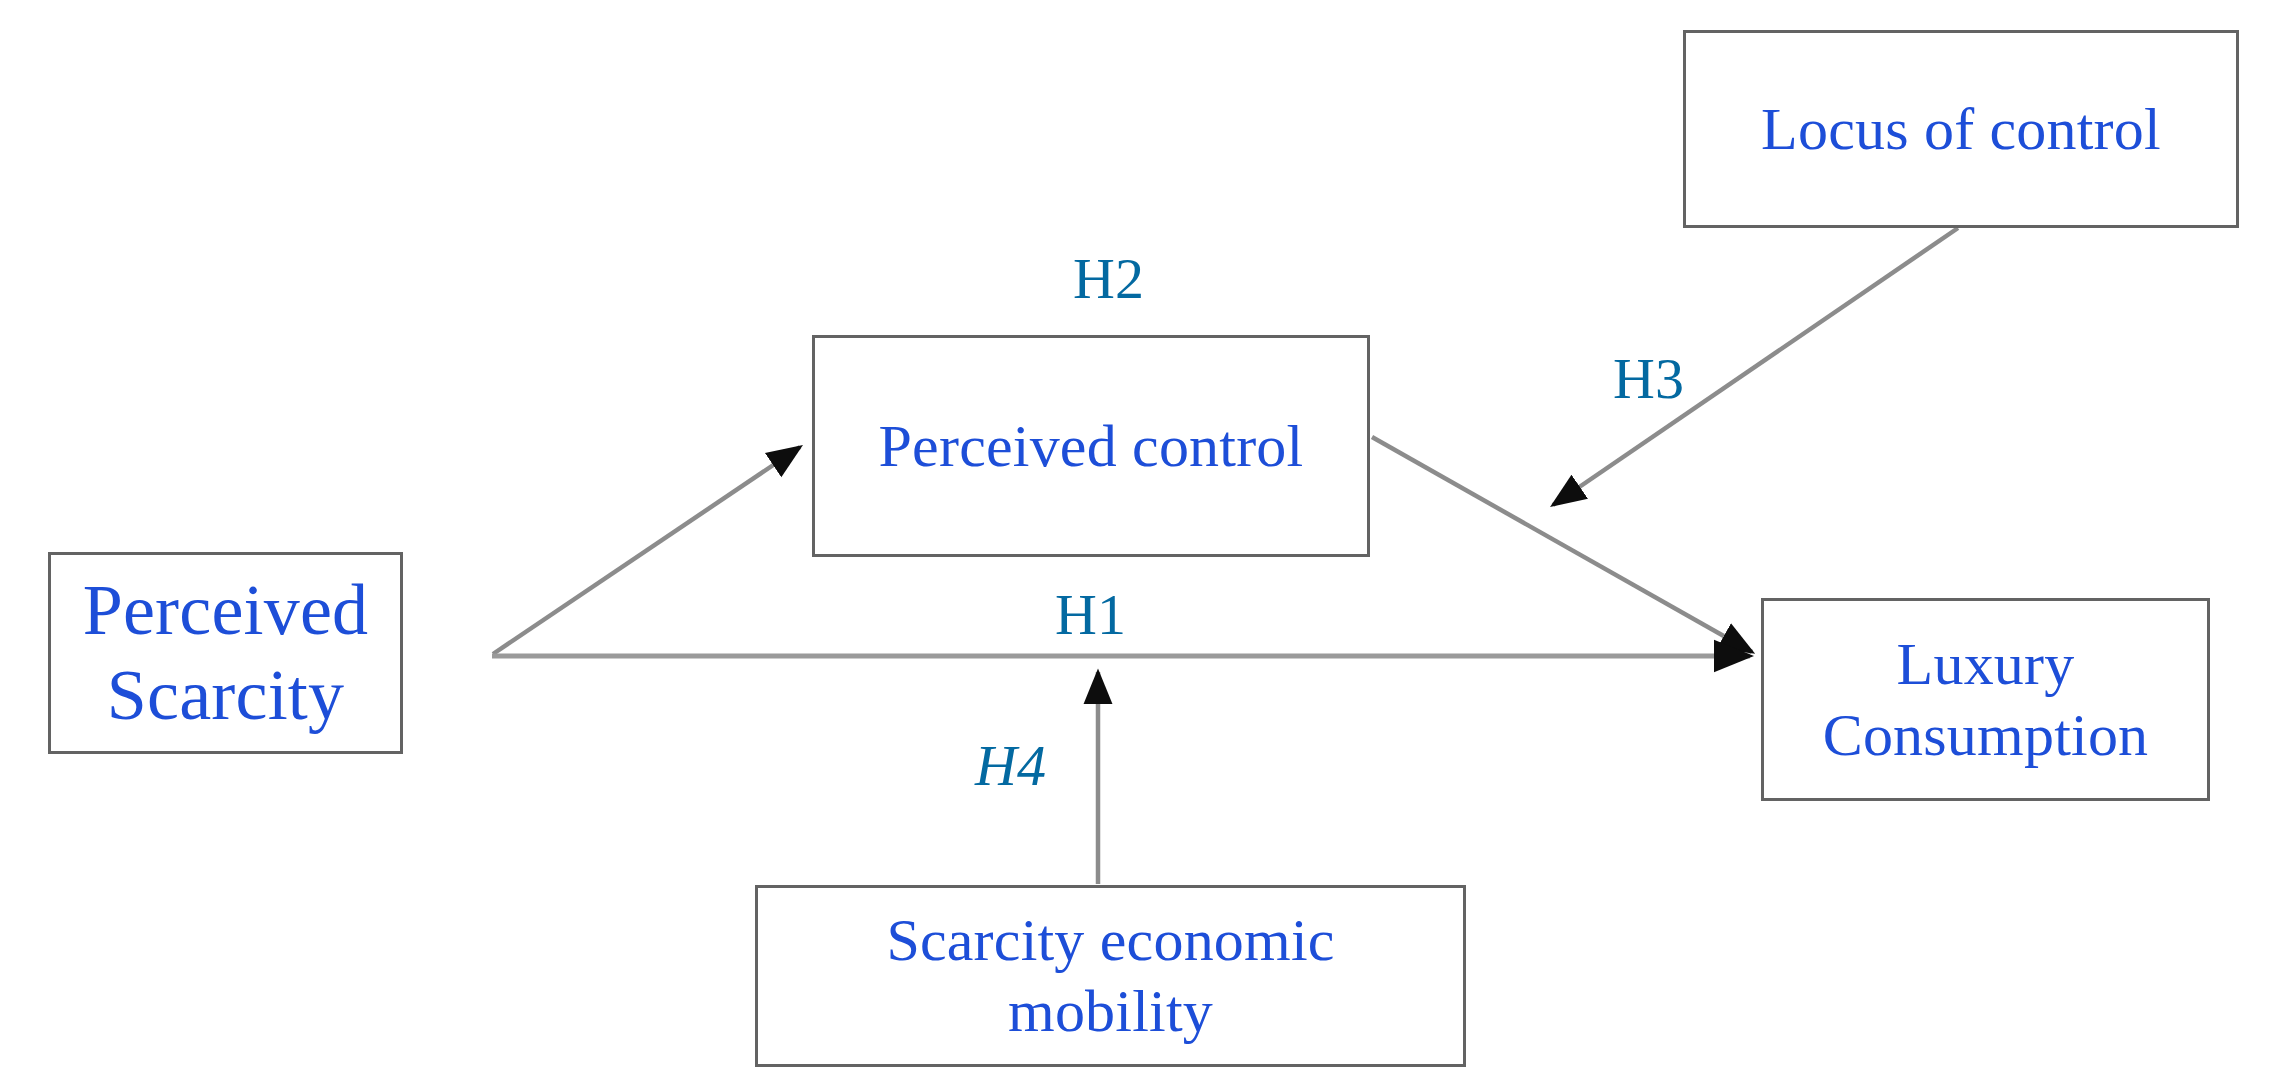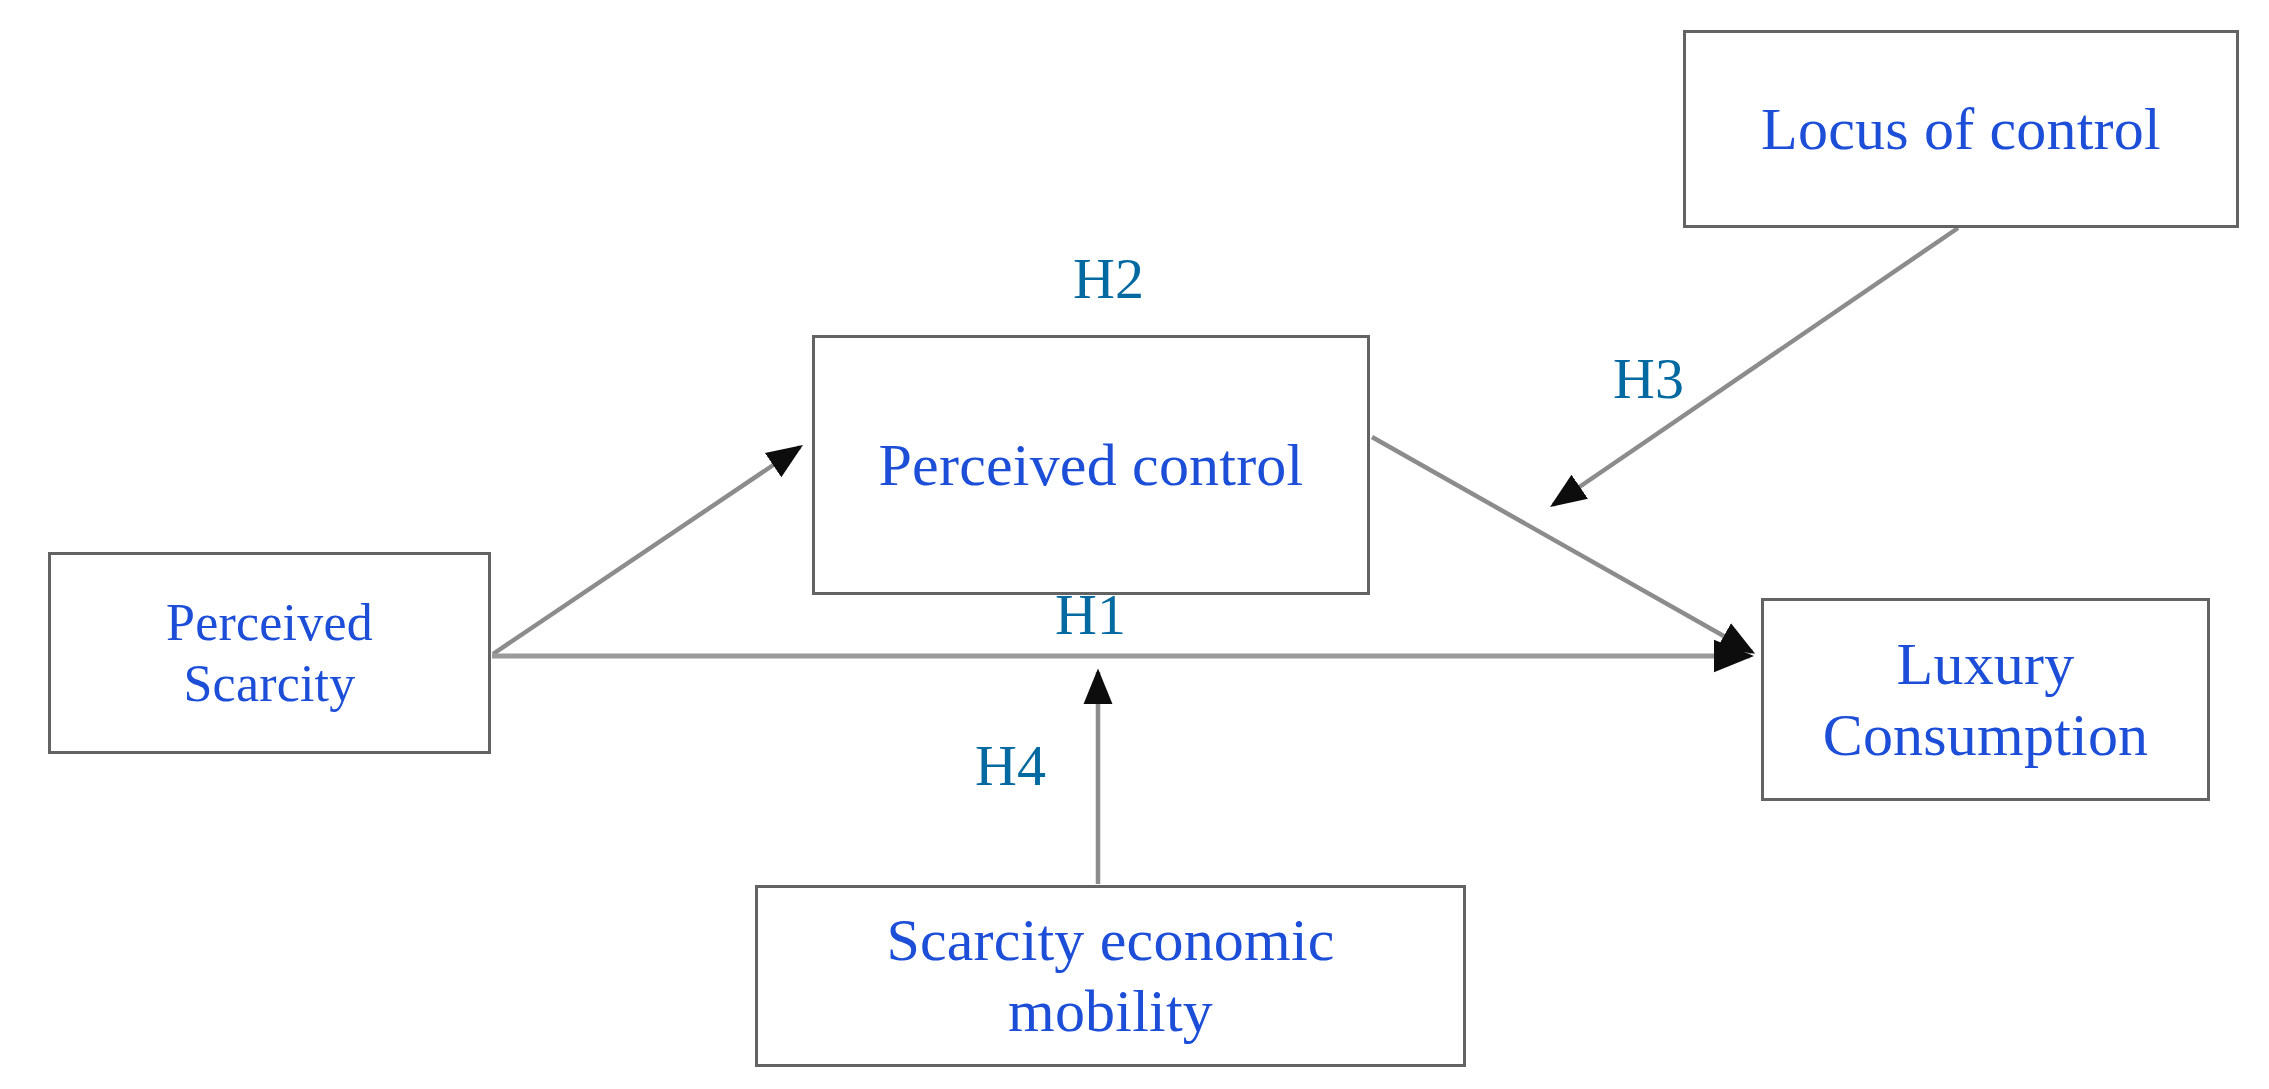--- a/index.html
+++ b/index.html
@@ -41,29 +41,29 @@
     left: 1683px;
     top: 30px;
     width: 556px;
     height: 198px;
     font-size: 60px;
   }
   #node-perceived-control {
     left: 812px;
     top: 335px;
     width: 558px;
-    height: 260px;
+    height: 222px;
     font-size: 60px;
   }
   #node-perceived-scarcity {
     left: 48px;
     top: 552px;
-    width: 443px;
+    width: 355px;
     height: 202px;
-    font-size: 52px;
+    font-size: 72px;
   }
   #node-luxury-consumption {
     left: 1761px;
     top: 558px;
     width: 449px;
     height: 203px;
     font-size: 60px;
     margin-top: 40px;
   }
   #node-perceived-economic-mobility {
@@ -76,21 +76,21 @@
   .hyp-label {
     position: absolute;
     color: #0369a1;
     font-size: 58px;
     line-height: 1;
     white-space: nowrap;
   }
   #label-h1 { left: 1055px; top: 586px; font-family: Liberation Serif, serif; }
   #label-h2 { left: 1073px; top: 250px; }
   #label-h3 { left: 1613px; top: 322px; margin-top: 28px; }
-  #label-h4 { left: 975px; top: 737px; }
+  #label-h4 { left: 975px; top: 737px; font-style: italic; }
 </style>
 </head>
 <body>
 
 <div id="canvas">
 
   <svg id="edges" viewBox="0 0 2269 1089" width="2269" height="1089" xmlns="http://www.w3.org/2000/svg">
     <defs>
       <marker id="arrowhead" markerWidth="9" markerHeight="9" refX="7.2" refY="3.6" orient="auto" markerUnits="strokeWidth">
         <path d="M0,0.35 L8,3.6 L0,6.85 z" fill="#0d0d0d"></path>

